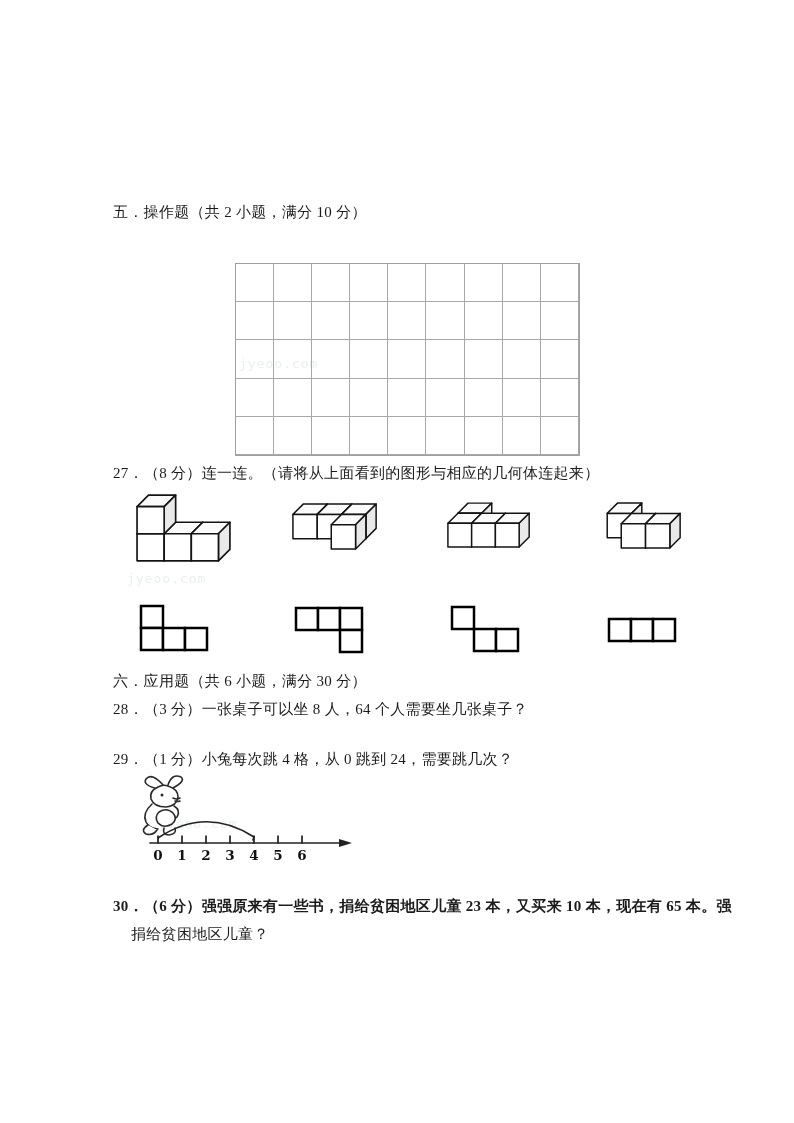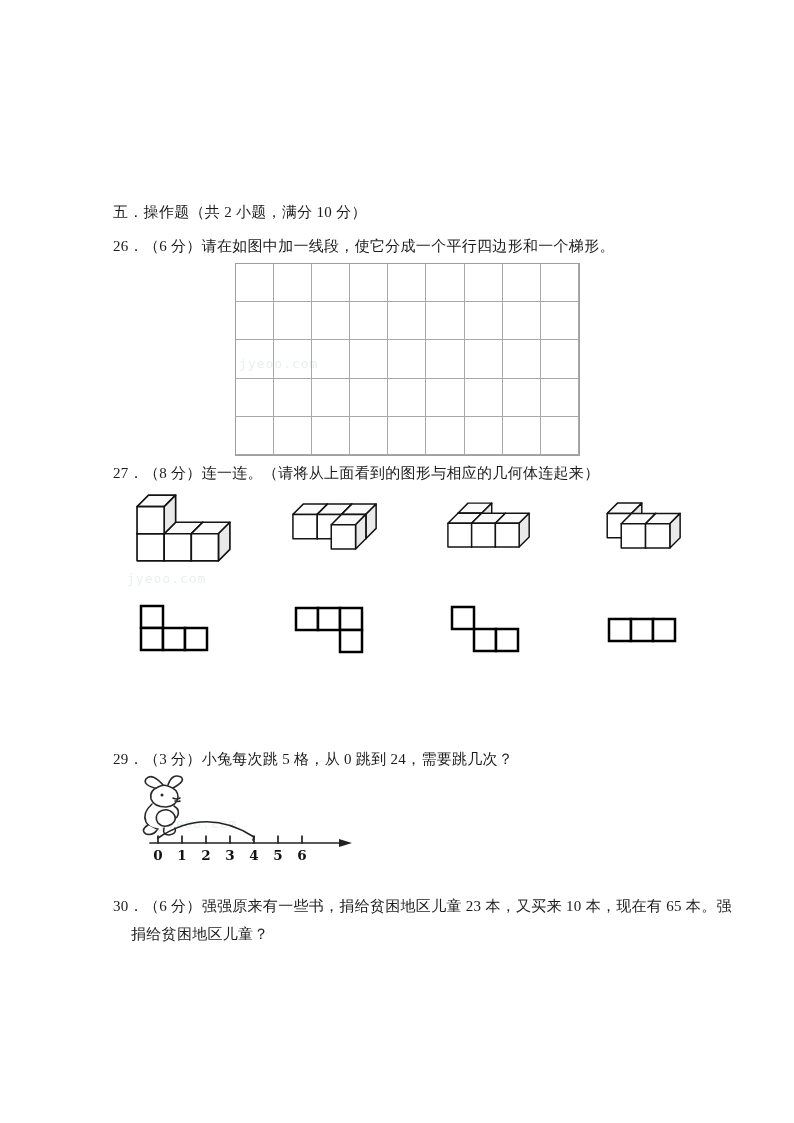--- a/index.html
+++ b/index.html
@@ -32,21 +32,20 @@
   .rabbit .ink{fill:#2a2a2a;stroke:none;}
   .rabbit .open{fill:none;}
 </style>
 </head>
 <body>
 
 <div class="page">
 
   <div class="t" style="left:113px;top:202px;">五．操作题（共 2 小题，满分 10 分）</div>
 
-  <div class="t" style="left:113px;top:236px;">26．（6 分）请在如图中加一线段，使它分成一个平行四边形和一个梯形。</div>
 
   <div class="wm" style="left:239px;top:356px;">jyeoo.com</div>
 
   <div class="grid"></div>
 
   <div class="t" style="left:113px;top:463px;">27．（8 分）连一连。（请将从上面看到的图形与相应的几何体连起来）</div>
 
   <svg style="left:136px;top:494px;" width="96" height="69" viewBox="0 0 92 66">
     <g class="cube">
       <polygon class="face-top" points="1,38 12,27 38,27 27,38"></polygon>
@@ -155,23 +154,25 @@
     <rect x="24" y="24" width="22" height="22"></rect>
       <rect x="46" y="24" width="22" height="22"></rect>
   </svg>
 
   <svg class="view" style="left:607px;top:617px;" width="70" height="27" viewBox="0 0 70 27">
     <rect x="2" y="2" width="22" height="22"></rect>
       <rect x="24" y="2" width="22" height="22"></rect>
       <rect x="46" y="2" width="22" height="22"></rect>
   </svg>
 
-
-
-  <div class="t" style="left:113px;top:749px;">29．（3 分）小兔每次跳 5 格，从 0 跳到 24，需要跳几次？</div>
+  <div class="t" style="left:113px;top:671px;">六．应用题（共 6 小题，满分 30 分）</div>
+
+  <div class="t" style="left:113px;top:699px;">28．（3 分）一张桌子可以坐 8 人，64 个人需要坐几张桌子？</div>
+
+  <div class="t" style="left:113px;top:749px;">29．（1 分）小兔每次跳 4 格，从 0 跳到 24，需要跳几次？</div>
 
   <div class="wm" style="left:158px;top:816px;">jyeoo.com</div>
 
   <svg style="left:136px;top:770px;" width="225" height="95" viewBox="0 0 225 95">
     <g class="rabbit">
       <path class="open" d="M28,16 Q16,2 10,9 Q6,15 22,19"></path>
       <path class="open" d="M32,15 Q36,3 45,7 Q50,11 37,18"></path>
       <path d="M22,17 Q13,21 15,29 Q18,37 30,37 Q41,36 42,27 Q42,19 32,16 Q27,14 22,17 Z"></path>
       <circle class="ink" cx="26" cy="25" r="1.5"></circle>
       <path class="open" d="M37,28 q4,2 7,0"></path>
@@ -196,17 +197,17 @@
       <text class="nl-num" x="22" y="90" text-anchor="middle">0</text>
       <text class="nl-num" x="46" y="90" text-anchor="middle">1</text>
       <text class="nl-num" x="70" y="90" text-anchor="middle">2</text>
       <text class="nl-num" x="94" y="90" text-anchor="middle">3</text>
       <text class="nl-num" x="118" y="90" text-anchor="middle">4</text>
       <text class="nl-num" x="142" y="90" text-anchor="middle">5</text>
       <text class="nl-num" x="166" y="90" text-anchor="middle">6</text>
     </g>
   </svg>
 
-  <div class="t" style="left:113px;top:896px;">30．（6 分）强强原来有一些书，捐给贫困地区儿童 23 本，又买来 10 本，现在有 65 本。强</div>
+  <div class="t" style="left:113px;top:896px;font-weight:bold;">30．（6 分）强强原来有一些书，捐给贫困地区儿童 23 本，又买来 10 本，现在有 65 本。强</div>
   <div class="t" style="left:131px;top:924px;">捐给贫困地区儿童？</div>
 
 
 </div>
 
 </body></html>

